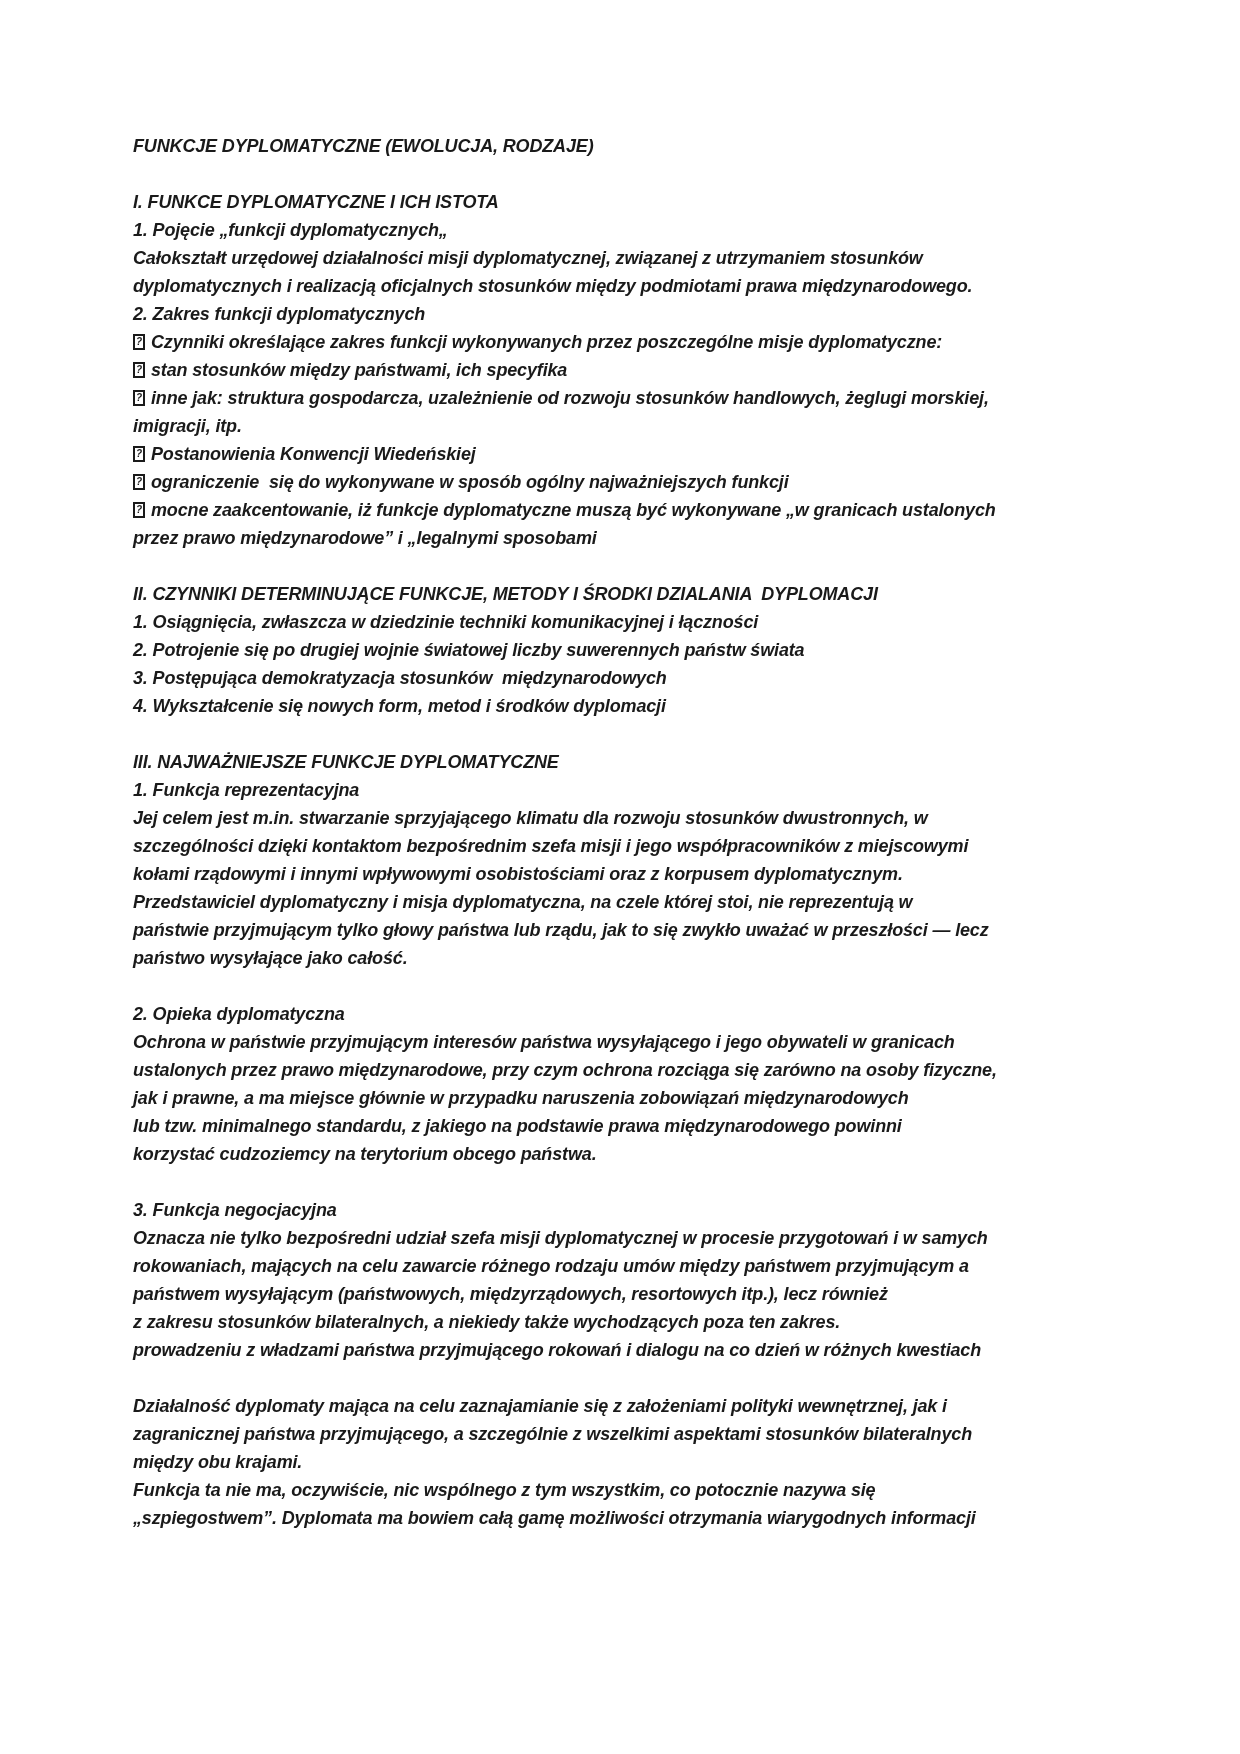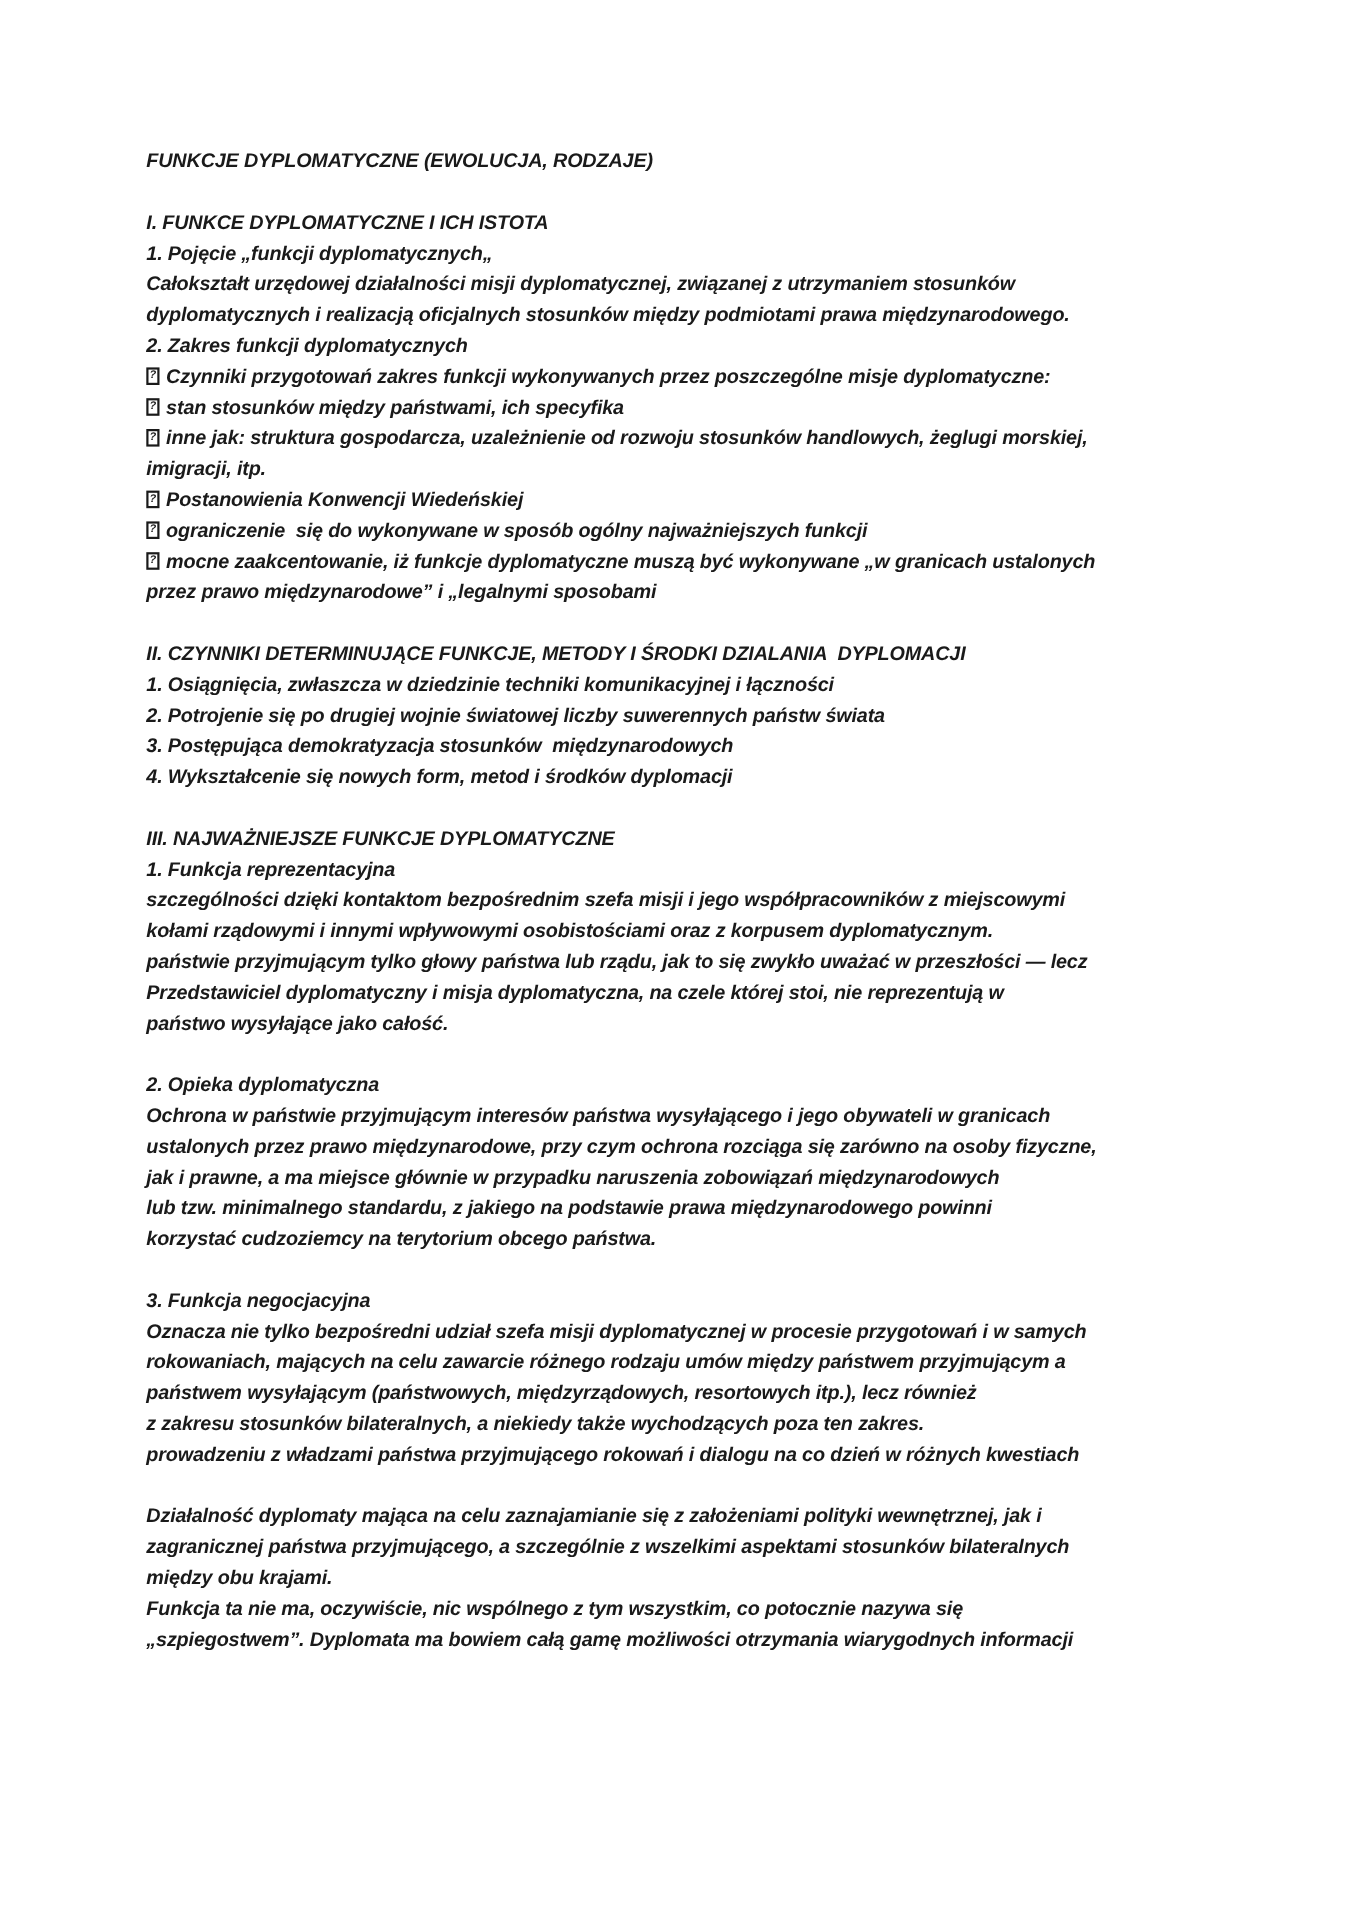--- a/index.html
+++ b/index.html
@@ -53,41 +53,42 @@
 
 <div class="page">
   <div class="line">FUNKCJE DYPLOMATYCZNE (EWOLUCJA, RODZAJE)</div>
   <div id="doc-lines">
       <div class="line blank"><span></span></div>
       <div class="line"><span>I. FUNKCE DYPLOMATYCZNE I ICH ISTOTA</span></div>
       <div class="line"><span>1. Pojęcie „funkcji dyplomatycznych„</span></div>
       <div class="line"><span>Całokształt urzędowej działalności misji dyplomatycznej, związanej z utrzymaniem stosunków</span></div>
       <div class="line"><span>dyplomatycznych i realizacją oficjalnych stosunków między podmiotami prawa międzynarodowego.</span></div>
       <div class="line"><span>2. Zakres funkcji dyplomatycznych</span></div>
-      <div class="line"><span class="tofu">?</span><span>Czynniki przygotowań zakres funkcji wykonywanych przez poszczególne misje dyplomatyczne:</span></div>
+      <div class="line"><span class="tofu">?</span><span>Czynniki określające zakres funkcji wykonywanych przez poszczególne misje dyplomatyczne:</span></div>
       <div class="line"><span class="tofu">?</span><span>stan stosunków między państwami, ich specyfika</span></div>
       <div class="line"><span class="tofu">?</span><span>inne jak: struktura gospodarcza, uzależnienie od rozwoju stosunków handlowych, żeglugi morskiej,</span></div>
       <div class="line"><span>imigracji, itp.</span></div>
       <div class="line"><span class="tofu">?</span><span>Postanowienia Konwencji Wiedeńskiej</span></div>
       <div class="line"><span class="tofu">?</span><span>ograniczenie  się do wykonywane w sposób ogólny najważniejszych funkcji</span></div>
       <div class="line"><span class="tofu">?</span><span>mocne zaakcentowanie, iż funkcje dyplomatyczne muszą być wykonywane „w granicach ustalonych</span></div>
       <div class="line"><span>przez prawo międzynarodowe” i „legalnymi sposobami</span></div>
       <div class="line blank"><span></span></div>
       <div class="line"><span>II. CZYNNIKI DETERMINUJĄCE FUNKCJE, METODY I ŚRODKI DZIALANIA  DYPLOMACJI</span></div>
       <div class="line"><span>1. Osiągnięcia, zwłaszcza w dziedzinie techniki komunikacyjnej i łączności</span></div>
       <div class="line"><span>2. Potrojenie się po drugiej wojnie światowej liczby suwerennych państw świata</span></div>
       <div class="line"><span>3. Postępująca demokratyzacja stosunków  międzynarodowych</span></div>
       <div class="line"><span>4. Wykształcenie się nowych form, metod i środków dyplomacji</span></div>
       <div class="line blank"><span></span></div>
       <div class="line"><span>III. NAJWAŻNIEJSZE FUNKCJE DYPLOMATYCZNE</span></div>
       <div class="line"><span>1. Funkcja reprezentacyjna</span></div>
+      <div class="line"><span>Jej celem jest m.in. stwarzanie sprzyjającego klimatu dla rozwoju stosunków dwustronnych, w</span></div>
       <div class="line"><span>szczególności dzięki kontaktom bezpośrednim szefa misji i jego współpracowników z miejscowymi</span></div>
       <div class="line"><span>kołami rządowymi i innymi wpływowymi osobistościami oraz z korpusem dyplomatycznym.</span></div>
+      <div class="line"><span>Przedstawiciel dyplomatyczny i misja dyplomatyczna, na czele której stoi, nie reprezentują w</span></div>
       <div class="line"><span>państwie przyjmującym tylko głowy państwa lub rządu, jak to się zwykło uważać w przeszłości — lecz</span></div>
-      <div class="line"><span>Przedstawiciel dyplomatyczny i misja dyplomatyczna, na czele której stoi, nie reprezentują w</span></div>
       <div class="line"><span>państwo wysyłające jako całość.</span></div>
       <div class="line blank"><span></span></div>
       <div class="line"><span>2. Opieka dyplomatyczna</span></div>
       <div class="line"><span>Ochrona w państwie przyjmującym interesów państwa wysyłającego i jego obywateli w granicach</span></div>
       <div class="line"><span>ustalonych przez prawo międzynarodowe, przy czym ochrona rozciąga się zarówno na osoby fizyczne,</span></div>
       <div class="line"><span>jak i prawne, a ma miejsce głównie w przypadku naruszenia zobowiązań międzynarodowych</span></div>
       <div class="line"><span>lub tzw. minimalnego standardu, z jakiego na podstawie prawa międzynarodowego powinni</span></div>
       <div class="line"><span>korzystać cudzoziemcy na terytorium obcego państwa.</span></div>
       <div class="line blank"><span></span></div>
       <div class="line"><span>3. Funkcja negocjacyjna</span></div>

